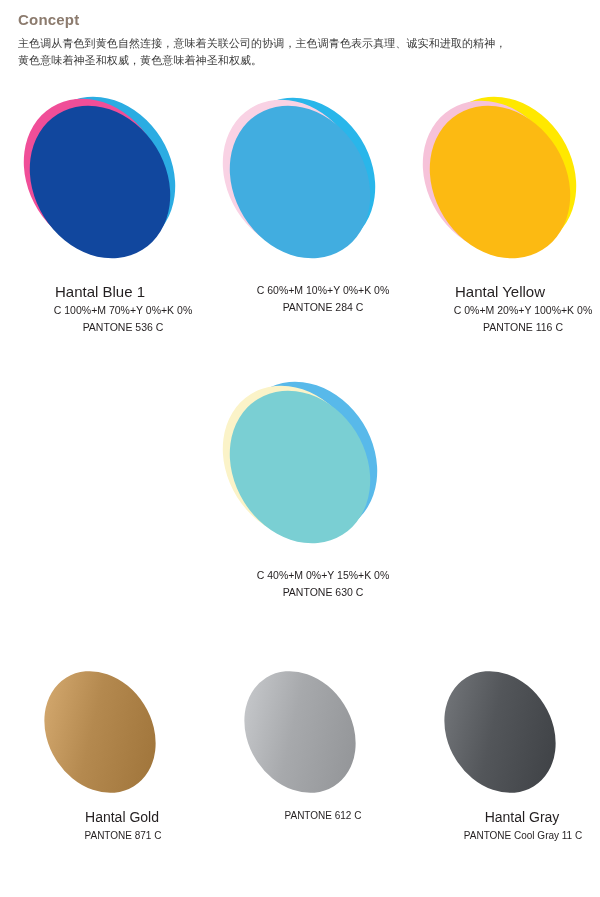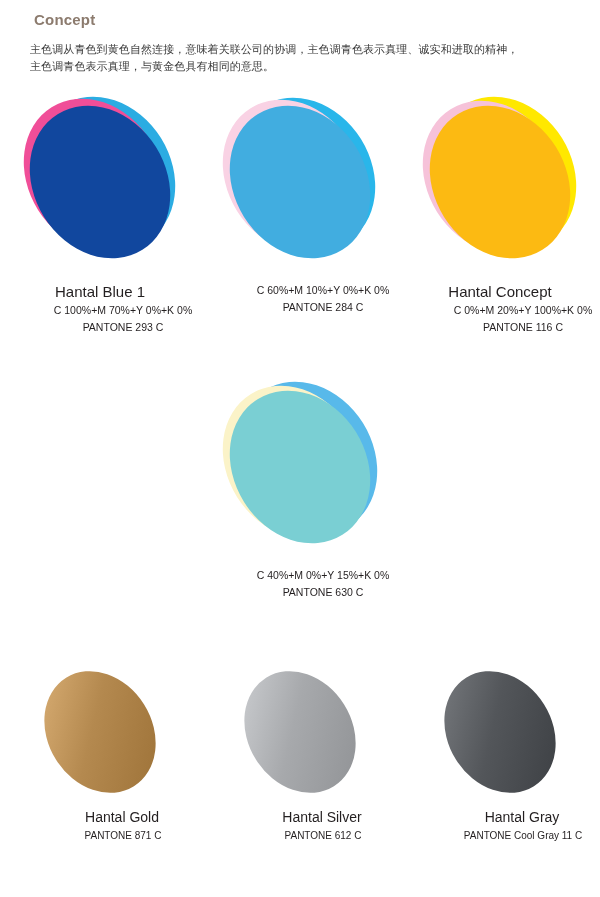--- a/index.html
+++ b/index.html
@@ -22,28 +22,28 @@
     position: absolute;
     left: 18px;
     top: 12px;
     width: 564px;
   }
   .concept-title {
     font-size: 15px;
     font-weight: bold;
     color: #8c7b6e;
     letter-spacing: 0.2px;
-    margin: 0 0 6px 16px;
+    margin: 0 0 6px 0;
     line-height: 1.1;
   }
   .concept-body {
     font-size: 11px;
     line-height: 17px;
     color: #3a3a3a;
-    margin: 12px;
+    margin: 0;
     letter-spacing: 0.1px;
   }
   .concept-body .line {
     display: block;
     white-space: nowrap;
   }
 
   
   .grid {
     position: absolute;
@@ -118,57 +118,57 @@
   .metal .name { font-size: 14px; margin-left: 44px; }
   .metal .pantone { font-size: 10px; }
 </style>
 </head>
 <body>
 
 <div class="header">
   <div class="concept-title">Concept</div>
   <div class="concept-body">
     <span class="line">主色调从青色到黄色自然连接，意味着关联公司的协调，主色调青色表示真理、诚实和进取的精神，</span>
-    <span class="line">主色调青色表示真理，与黄金色具有相同的意思。</span>
+    <span class="line">黄色意味着神圣和权威，黄色意味着神圣和权威。</span>
   </div>
 </div>
 
 <div class="grid">
   <div class="row" id="row1">
       <div class="cell col0">
         <div class="disc-wrap">
           <div class="disc layer" style="background: rgb(43, 172, 226); margin-left: 5px; margin-top: -9px;"></div>
           <div class="disc layer" style="background: rgb(240, 78, 152); margin-left: -6px; margin-top: -7px;"></div>
           <div class="disc layer" style="background: rgb(17, 71, 158); margin-left: 0px; margin-top: 0px;"></div>
         </div>
         <div class="cap">
           <div class="name">Hantal Blue 1</div>
           <div class="cmyk">C 100%+M 70%+Y 0%+K 0%</div>
-          <div class="pantone">PANTONE 293 C</div>
+          <div class="pantone">PANTONE 536 C</div>
         </div>
       </div>
       <div class="cell col1">
         <div class="disc-wrap">
           <div class="disc layer" style="background: rgb(41, 182, 234); margin-left: 5px; margin-top: -8px;"></div>
           <div class="disc layer" style="background: rgb(249, 210, 228); margin-left: -7px; margin-top: -6px;"></div>
           <div class="disc layer" style="background: rgb(65, 173, 224); margin-left: 0px; margin-top: 0px;"></div>
         </div>
         <div class="cap">
           <div class="cmyk">C 60%+M 10%+Y 0%+K 0%</div>
           <div class="pantone">PANTONE 284 C</div>
         </div>
       </div>
       <div class="cell col2">
         <div class="disc-wrap">
           <div class="disc layer" style="background: rgb(255, 232, 0); margin-left: 6px; margin-top: -9px;"></div>
           <div class="disc layer" style="background: rgb(246, 194, 217); margin-left: -7px; margin-top: -5px;"></div>
           <div class="disc layer" style="background: rgb(252, 186, 18); margin-left: 0px; margin-top: 0px;"></div>
         </div>
         <div class="cap">
-          <div class="name">Hantal Concept</div>
+          <div class="name">Hantal Yellow</div>
           <div class="cmyk">C 0%+M 20%+Y 100%+K 0%</div>
           <div class="pantone">PANTONE 116 C</div>
         </div>
       </div>
     </div>
   <div class="row" id="row2">
       <div class="cell col1">
         <div class="disc-wrap">
           <div class="disc layer" style="background: rgb(88, 185, 234); margin-left: 7px; margin-top: -9px;"></div>
           <div class="disc layer" style="background: rgb(251, 243, 200); margin-left: -7px; margin-top: -5px;"></div>
@@ -188,21 +188,20 @@
         <div class="cap">
           <div class="name">Hantal Gold</div>
           <div class="pantone">PANTONE 871 C</div>
         </div>
       </div>
       <div class="cell col1 metal">
         <div class="disc-wrap metal">
           <div class="disc layer" style="background: linear-gradient(135deg, rgb(208, 210, 213) 0%, rgb(167, 169, 172) 45%, rgb(142, 144, 147) 100%); margin-left: 0px; margin-top: 0px;"></div>
         </div>
         <div class="cap">
-          <div class="name">Hantal Silver</div>
           <div class="pantone">PANTONE 612 C</div>
         </div>
       </div>
       <div class="cell col2 metal">
         <div class="disc-wrap metal">
           <div class="disc layer" style="background: linear-gradient(135deg, rgb(124, 127, 131) 0%, rgb(83, 86, 90) 45%, rgb(58, 61, 65) 100%); margin-left: 0px; margin-top: 0px;"></div>
         </div>
         <div class="cap">
           <div class="name">Hantal Gray</div>
           <div class="pantone">PANTONE Cool Gray 11 C</div>

